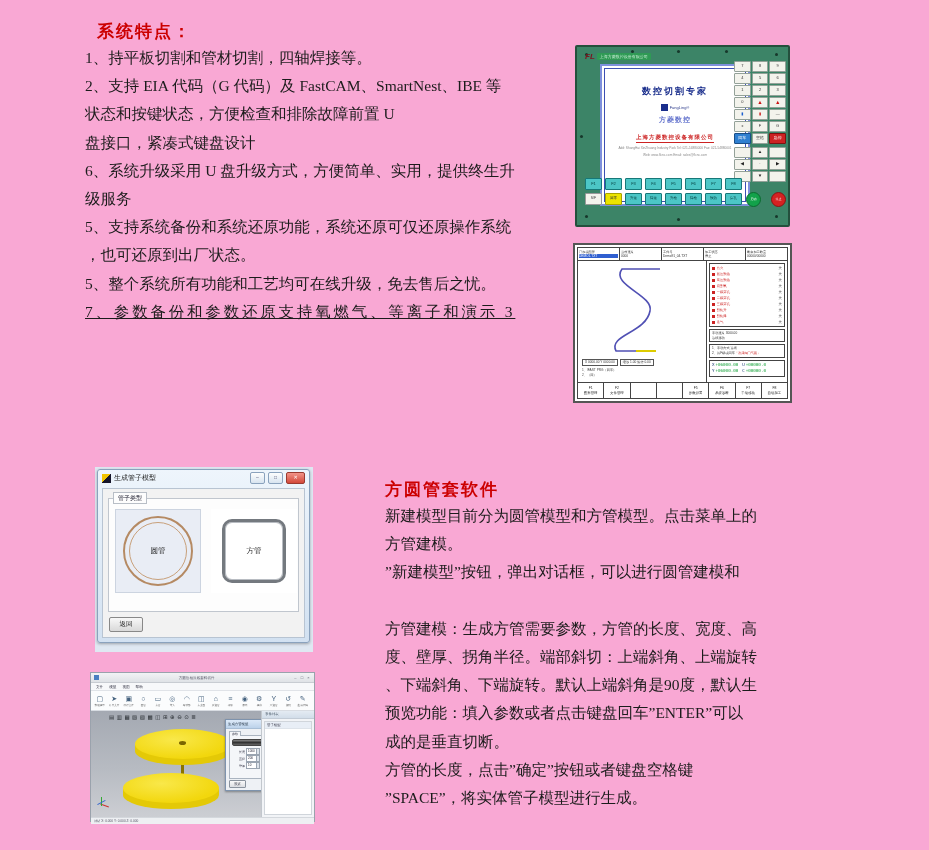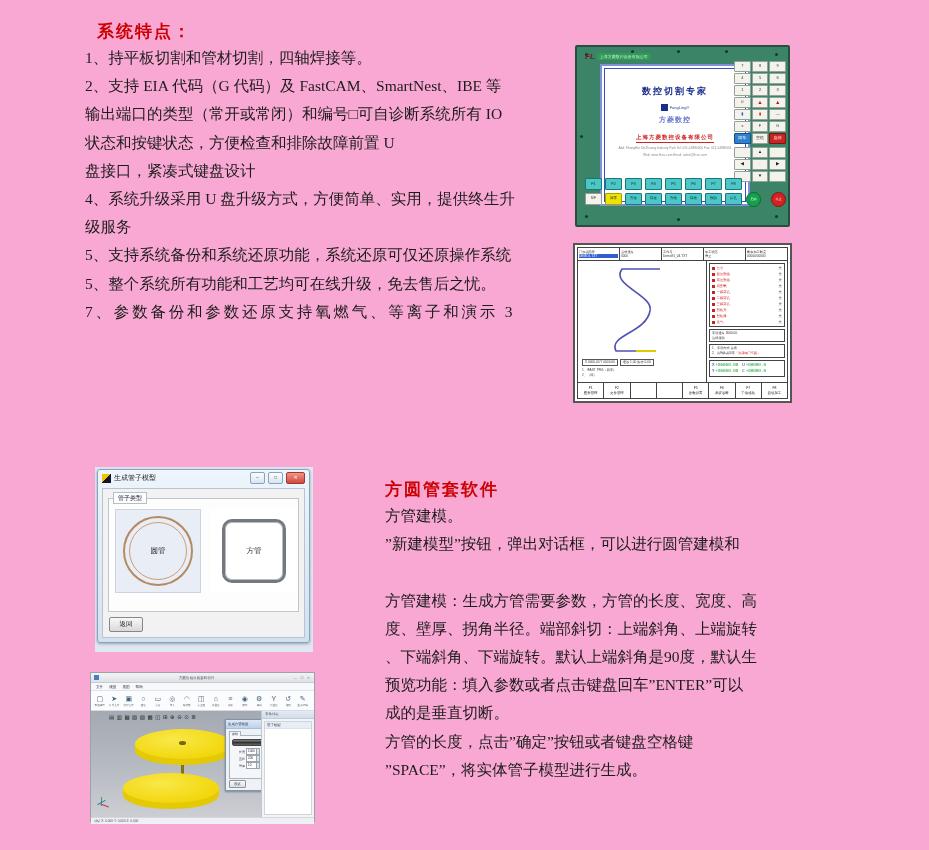--- a/index.html
+++ b/index.html
@@ -8,21 +8,21 @@
 
   
   .sec-heading{position:absolute;font-size:17px;font-weight:bold;color:#cc0000;
                letter-spacing:2px;font-family:"Liberation Serif",serif;}
   .h-features{left:97px;top:20px;}
   .h-soft{left:385px;top:478px;}
   .txt-body{position:absolute;font-size:15.5px;}
   .b-features{left:85px;top:44px;width:485px;}
   .b-soft{left:385px;top:502px;width:480px;}
   .txt-line{height:28.2px;line-height:28.2px;white-space:nowrap;}
-  .txt-line.spaced{letter-spacing:2.8px;}
+  .txt-line.spaced{letter-spacing:2.8px;text-decoration:underline;}
 
   
   .panel{position:absolute;left:575px;top:45px;width:215px;height:182px;background:#3c8467;
          border:2px solid #24503d;border-radius:2px;box-sizing:border-box;font-family:"Liberation Sans",sans-serif;}
   .screws{position:absolute;left:0;top:0;width:3px;height:3px;border-radius:50%;background:transparent;
     box-shadow:8px 6px 0 #17382b,54px 3px 0 #17382b,100px 3px 0 #17382b,148px 3px 0 #17382b,198px 6px 0 #17382b,
                3px 88px 0 #17382b,204px 88px 0 #17382b,8px 168px 0 #17382b,100px 171px 0 #17382b,198px 168px 0 #17382b;}
   .panel-logo{position:absolute;left:8px;top:5px;display:flex;gap:2px;align-items:center;}
   .fl-mark{color:#7a1620;font:italic bold 8px "Liberation Sans",sans-serif;}
   .logo-band{background:#2f9a55;color:#c9eed6;font-size:4px;line-height:7px;padding:0 3px;border-radius:1px;white-space:nowrap;}
@@ -191,26 +191,26 @@
 </style>
 </head>
 <body>
 
 <div class="page">
 
   <div class="sec-heading h-features">系统特点：</div>
   <div class="txt-body b-features">
       <div class="txt-line">1、持平板切割和管材切割，四轴焊接等。</div>
       <div class="txt-line">2、支持 EIA 代码（G 代码）及 FastCAM、SmartNest、IBE 等</div>
-      <div class="txt-line">输出端口的类型（常开或常闭）和编号□可自诊断系统所有 IO</div>
       <div class="txt-line">状态和按键状态，方便检查和排除故障前置 U</div>
       <div class="txt-line">盘接口，紧凑式键盘设计</div>
-      <div class="txt-line">4、系统升级采用 U 盘升级方式，方便简单、实用，提供终生升</div>
+      <div class="txt-line">6、系统升级采用 U 盘升级方式，方便简单、实用，提供终生升</div>
       <div class="txt-line">级服务</div>
       <div class="txt-line">5、支持系统备份和系统还原功能，系统还原可仅还原操作系统</div>
+      <div class="txt-line">，也可还原到出厂状态。</div>
       <div class="txt-line">5、整个系统所有功能和工艺均可在线升级，免去售后之忧。</div>
       <div class="txt-line spaced">7、参数备份和参数还原支持氧燃气、等离子和演示  3</div>
     </div>
 
   <div class="panel">
     <div class="screws"></div>
     <div class="panel-logo">
       <span class="fl-mark">FL</span>
       <span class="logo-band">上海方菱数控设备有限公司</span>
     </div>
@@ -610,20 +610,21 @@
         <div class="side-list">
           <div class="side-item">管子模型</div>
         </div>
       </div>
     </div>
     <div class="cad-status">就绪    X: 0.000   Y: 0.000   Z: 0.000</div>
   </div>
 
   <div class="sec-heading h-soft">方圆管套软件</div>
   <div class="txt-body b-soft">
+      <div class="txt-line">新建模型目前分为圆管模型和方管模型。点击菜单上的</div>
       <div class="txt-line">方管建模。</div>
       <div class="txt-line">”新建模型”按钮，弹出对话框，可以进行圆管建模和</div>
       <div class="txt-line"></div>
       <div class="txt-line">方管建模：生成方管需要参数，方管的长度、宽度、高</div>
       <div class="txt-line">度、壁厚、拐角半径。端部斜切：上端斜角、上端旋转</div>
       <div class="txt-line">、下端斜角、下端旋转。默认上端斜角是90度，默认生</div>
       <div class="txt-line">预览功能：填入参数或者点击键盘回车”ENTER”可以</div>
       <div class="txt-line">成的是垂直切断。</div>
       <div class="txt-line">方管的长度，点击”确定”按钮或者键盘空格键</div>
       <div class="txt-line">”SPACE”，将实体管子模型进行生成。</div>

